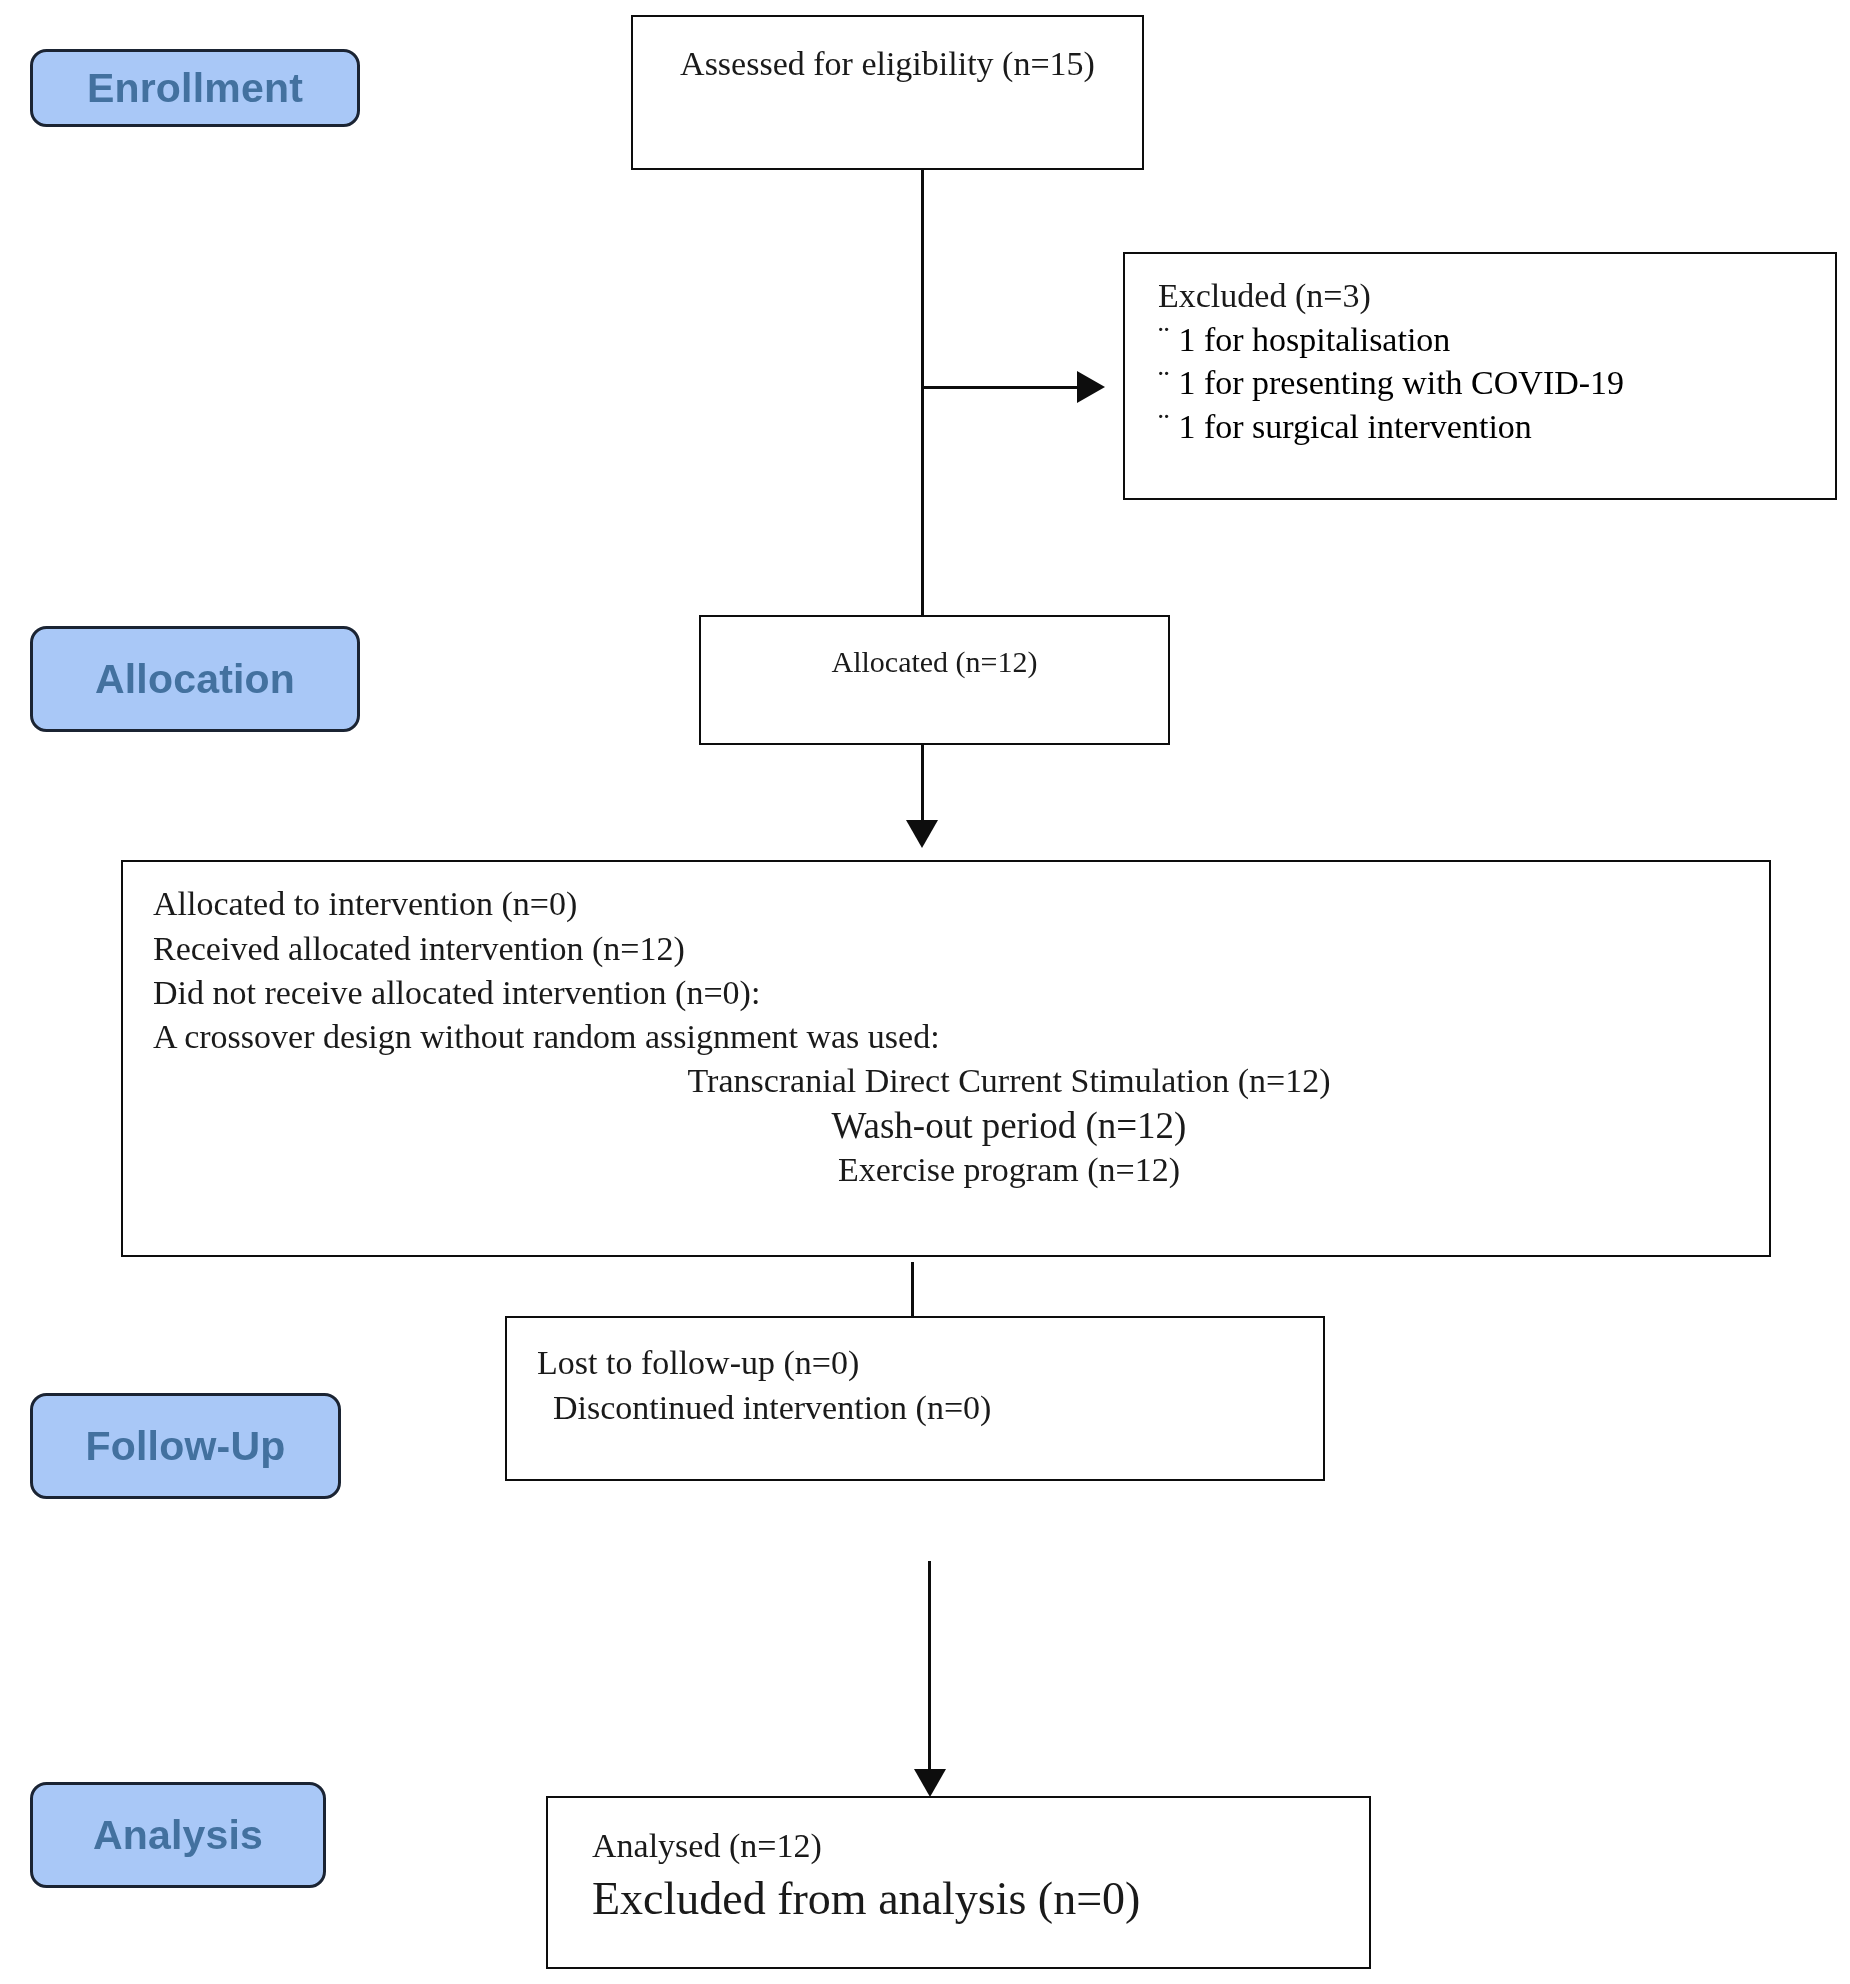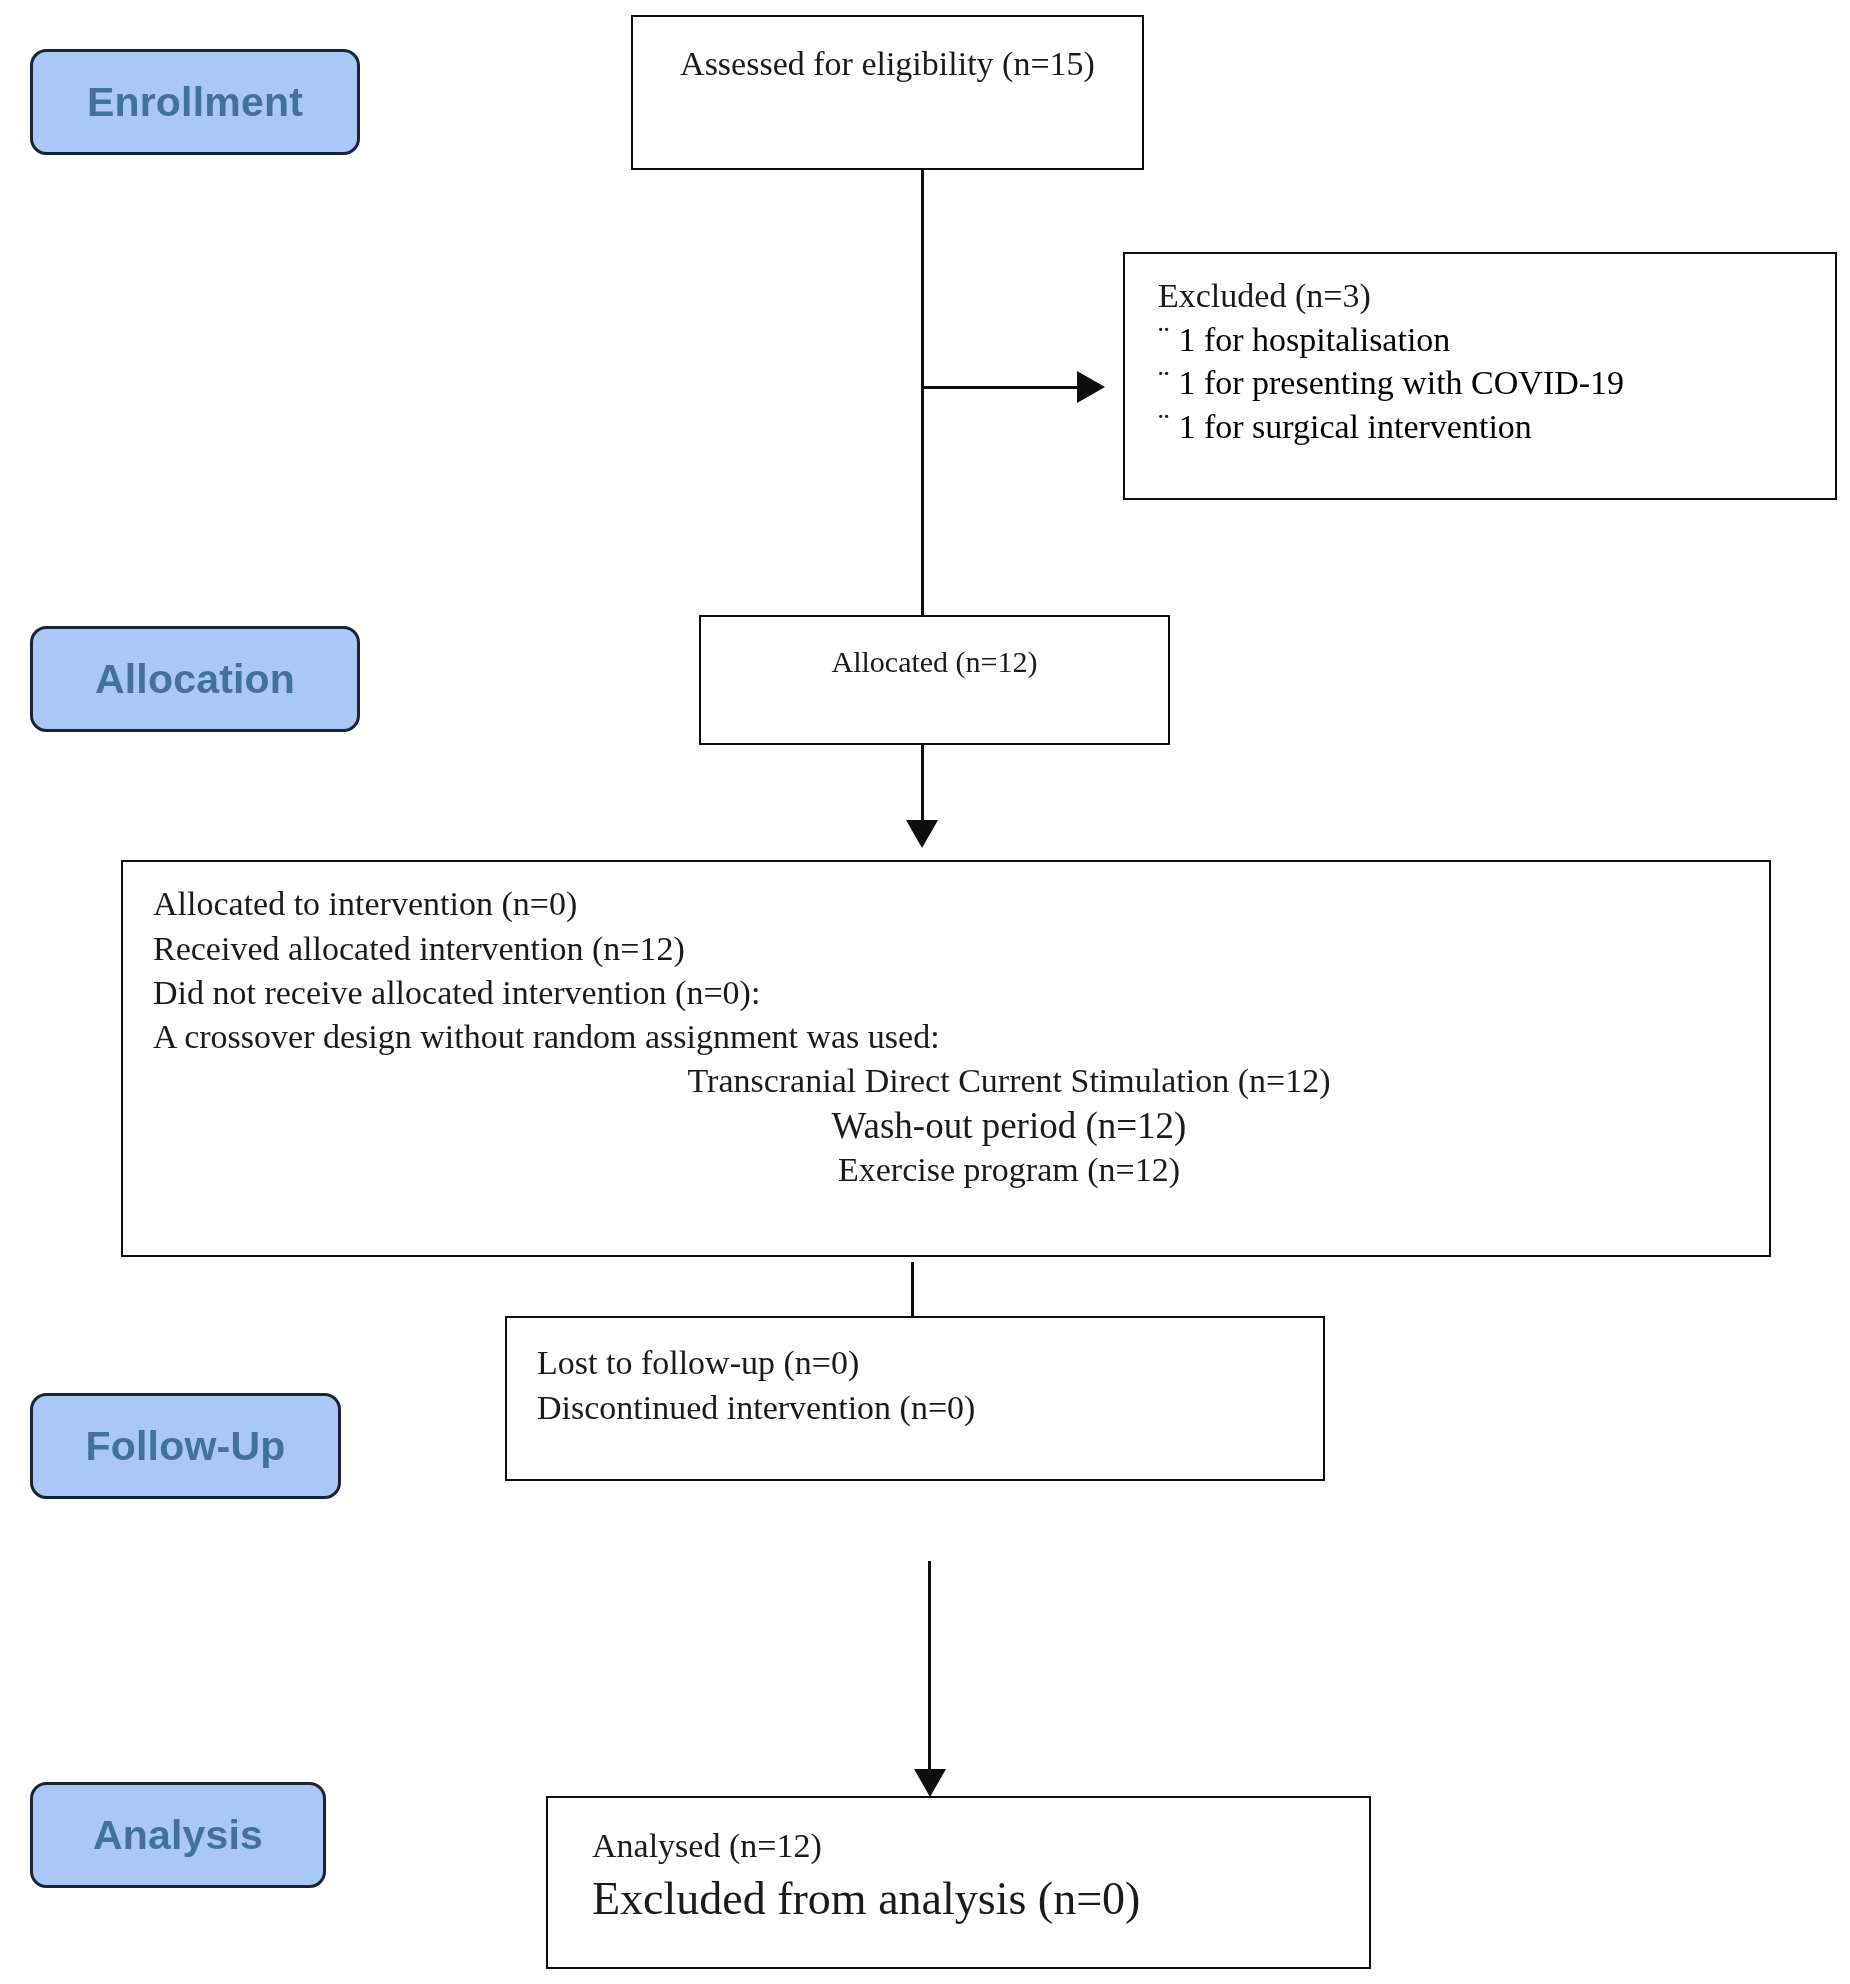--- a/index.html
+++ b/index.html
@@ -90,21 +90,21 @@
     border-top: 16px solid transparent;
     border-bottom: 16px solid transparent;
     border-left: 28px solid #0d0d0d;
   }
 </style>
 </head>
 <body>
 
 <div id="canvas">
 
-  <div class="stage-label" style="left:30px; top:49px; width:330px; height:106px; font-size:41px;">
+  <div class="stage-label" style="left:30px; top:49px; width:330px; height:78px; font-size:41px;">
     <span>Enrollment</span>
   </div>
 
   <div class="node-box" style="left:631px; top:14.6px; width:513px; height:155px;">
     <div class="inner" style="top:27px;">
       <div class="line center" style="font-size:34px; line-height:1.18;">Assessed for eligibility (n=15)</div>
     </div>
   </div>
 
   <div class="vline" style="left:921px; top:170px; height:446px;"></div>
@@ -162,21 +162,21 @@
   <div class="vline" style="left:911px; top:1262px; height:107px;"></div>
   <div class="arrow-down" style="left:897px; top:1369px;"></div>
 
   <div class="stage-label" style="left:30px; top:1393px; width:311px; height:106px; font-size:41px;">
     <span>Follow-Up</span>
   </div>
 
   <div class="node-box" style="left:505px; top:1316px; width:820px; height:165px;">
     <div class="inner" style="top:23px; padding-left:30px;">
       <div class="line left" style="font-size:34px; line-height:1.32;">Lost to follow-up (n=0)</div>
-      <div class="line left" style="font-size:34px; line-height:1.32;">Discontinued intervention (n=0)</div>
+      <div class="line left" style="font-size:34px; line-height:1.32;margin-left:16px;">Discontinued intervention (n=0)</div>
     </div>
   </div>
 
   <div class="vline" style="left:928px; top:1561px; height:209px;"></div>
   <div class="arrow-down" style="left:914px; top:1769px;"></div>
 
   <div class="stage-label" style="left:30px; top:1782px; width:296px; height:106px; font-size:41px;">
     <span>Analysis</span>
   </div>
 

